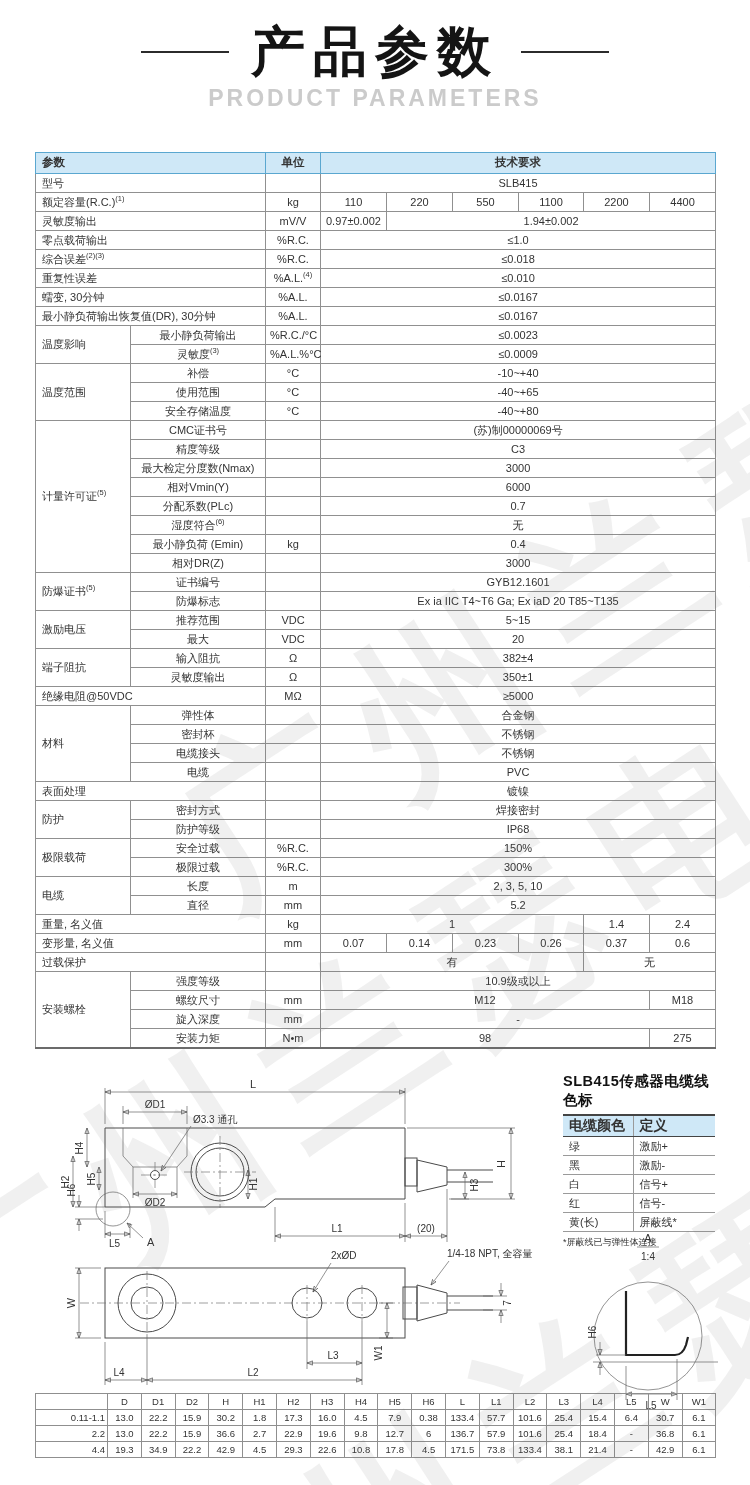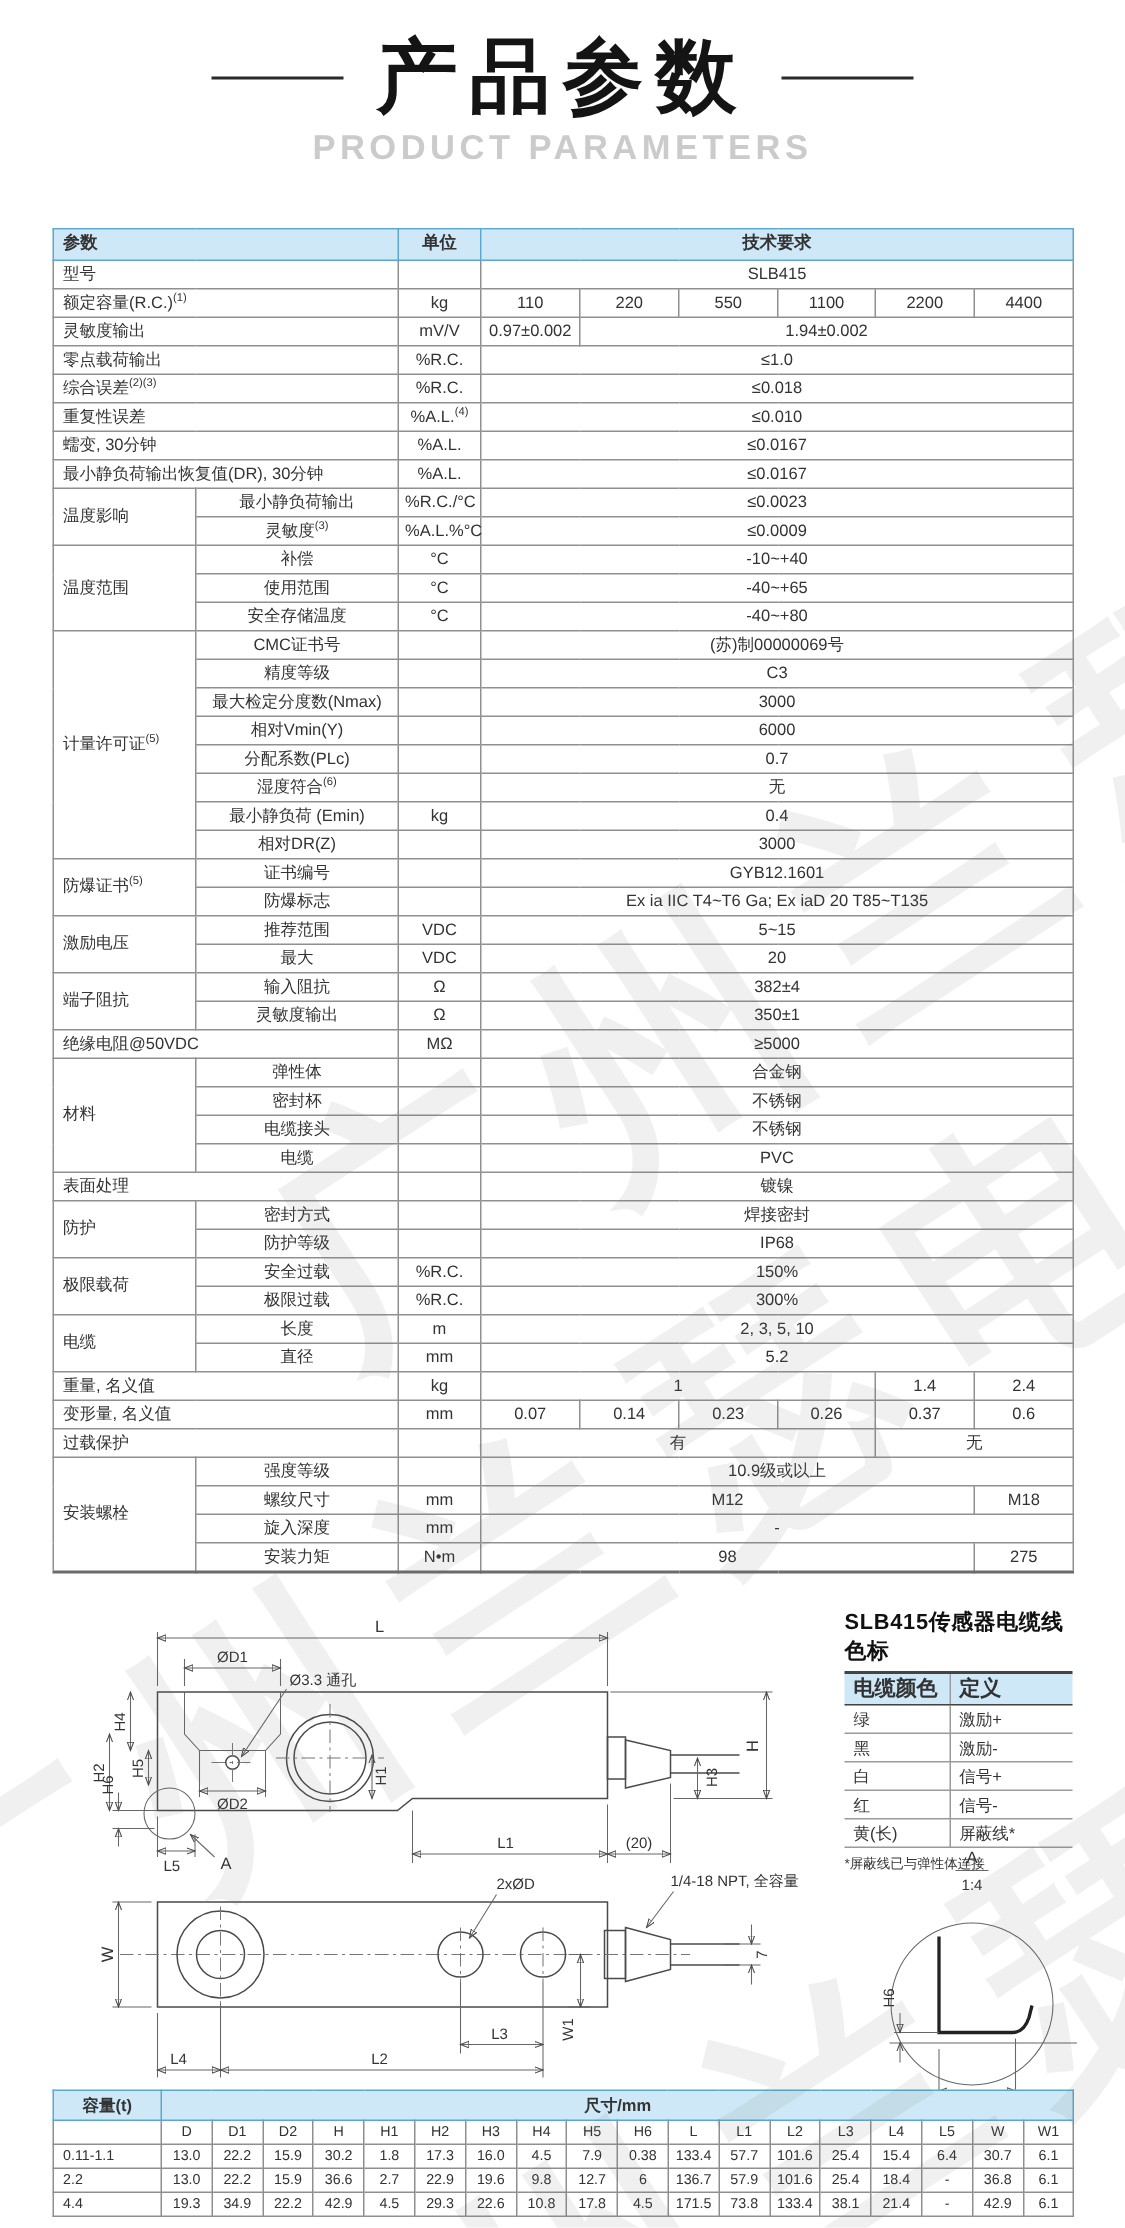--- a/index.html
+++ b/index.html
@@ -38,21 +38,21 @@
   table.cable th{background:#cfe8f7;border-bottom:1.5px solid #444;height:17px;font-size:14px;}
   table.cable td{border-bottom:1px solid #9a9a9a;height:16px;text-align:left;padding-left:6px;}
   table.cable th:first-child,table.cable td:first-child{border-right:1px solid #9a9a9a;}
   table.cable th{text-align:left;padding-left:6px;}
   .cable-foot{font-size:9px;color:#333;margin-top:4px;}
   
   table.dims{position:absolute;left:35px;top:1393px;width:680px;table-layout:fixed;font-size:9.5px;
        border-top:1.5px solid #555;border-bottom:1.5px solid #555;}
   table.dims th,table.dims td{border:1px solid #8f8f8f;height:15px;padding:0 2px;text-align:center;white-space:nowrap;}
   table.dims thead tr.blue th{background:#cfe8f7;border:1px solid #5aa7d0;height:19px;font-size:11px;}
-  table.dims td.cap{text-align:left;padding-left:6px;margin-top:18px;}
+  table.dims td.cap{text-align:right;padding-left:6px;margin-top:18px;}
   
   .wm{position:absolute;font-size:175px;font-weight:bold;color:rgba(110,110,110,0.10);
       transform:rotate(-33deg);transform-origin:left center;white-space:nowrap;
       pointer-events:none;z-index:6;letter-spacing:28px;}
 </style>
 </head>
 <body>
 
 <div class="hdr">
   <div class="title-row">
@@ -546,24 +546,20 @@
       <col style="width: 33.8px;">
       <col style="width: 33.8px;">
       <col style="width: 33.8px;">
       <col style="width: 33.8px;">
       <col style="width: 33.8px;">
       <col style="width: 33.8px;">
       <col style="width: 33.8px;">
       <col style="width: 33.8px;">
     </colgroup>
   <thead>
-    <tr class="blue">
-      <th>容量(t)</th>
-      <th colspan="18">尺寸/mm</th>
-    </tr>
     <tr id="dims-cols-row">
         <td></td>
         <td>D</td>
         <td>D1</td>
         <td>D2</td>
         <td>H</td>
         <td>H1</td>
         <td>H2</td>
         <td>H3</td>
         <td>H4</td>

